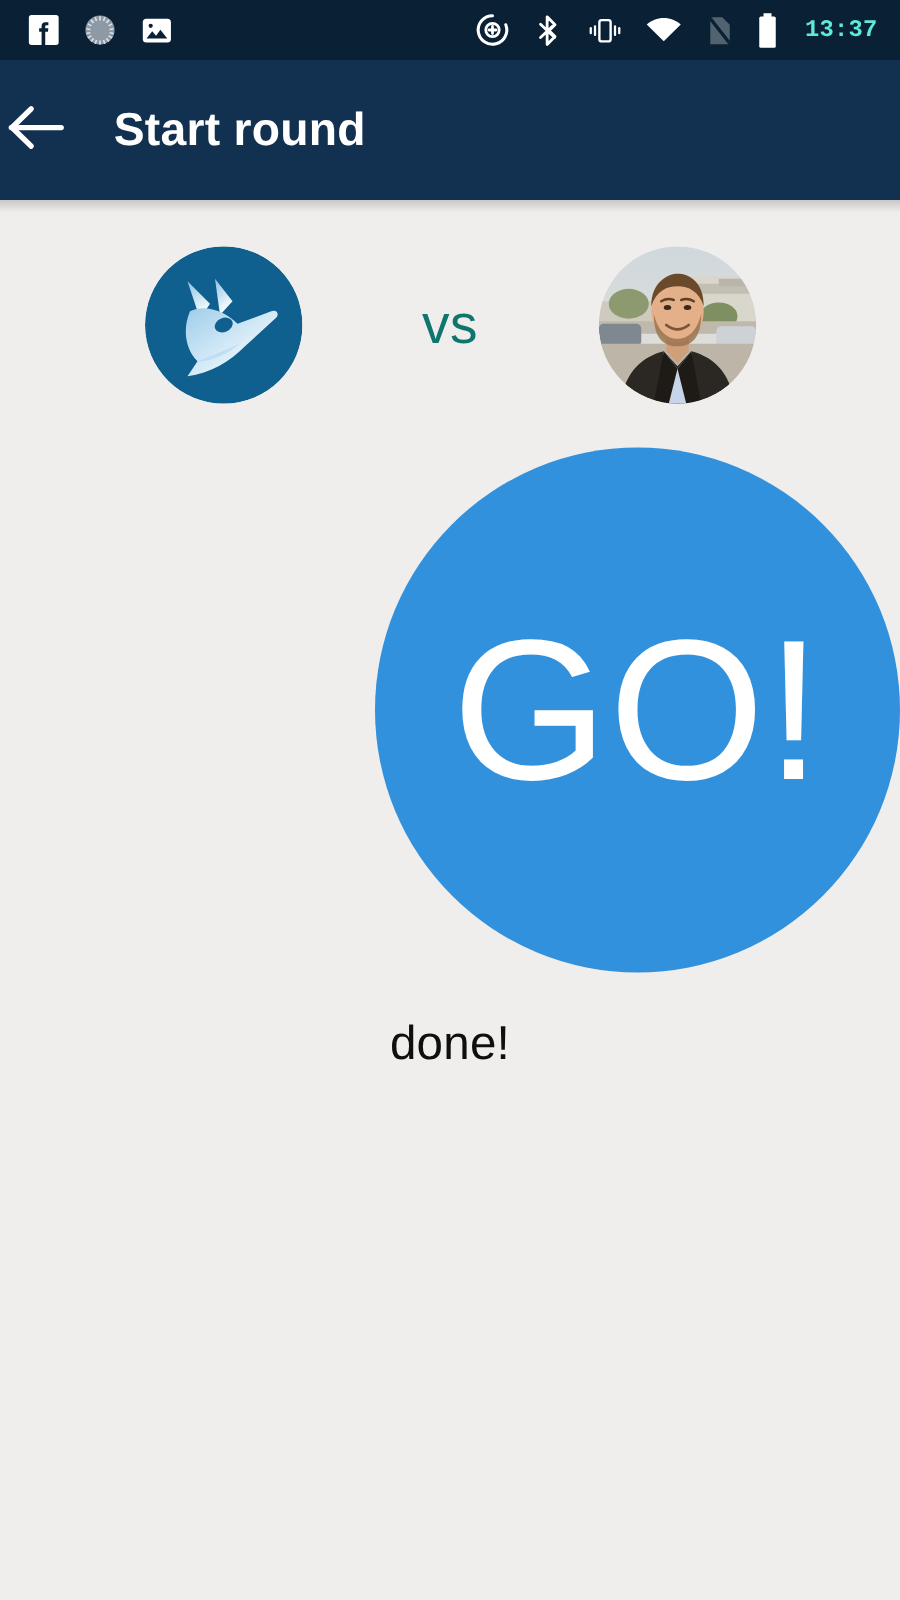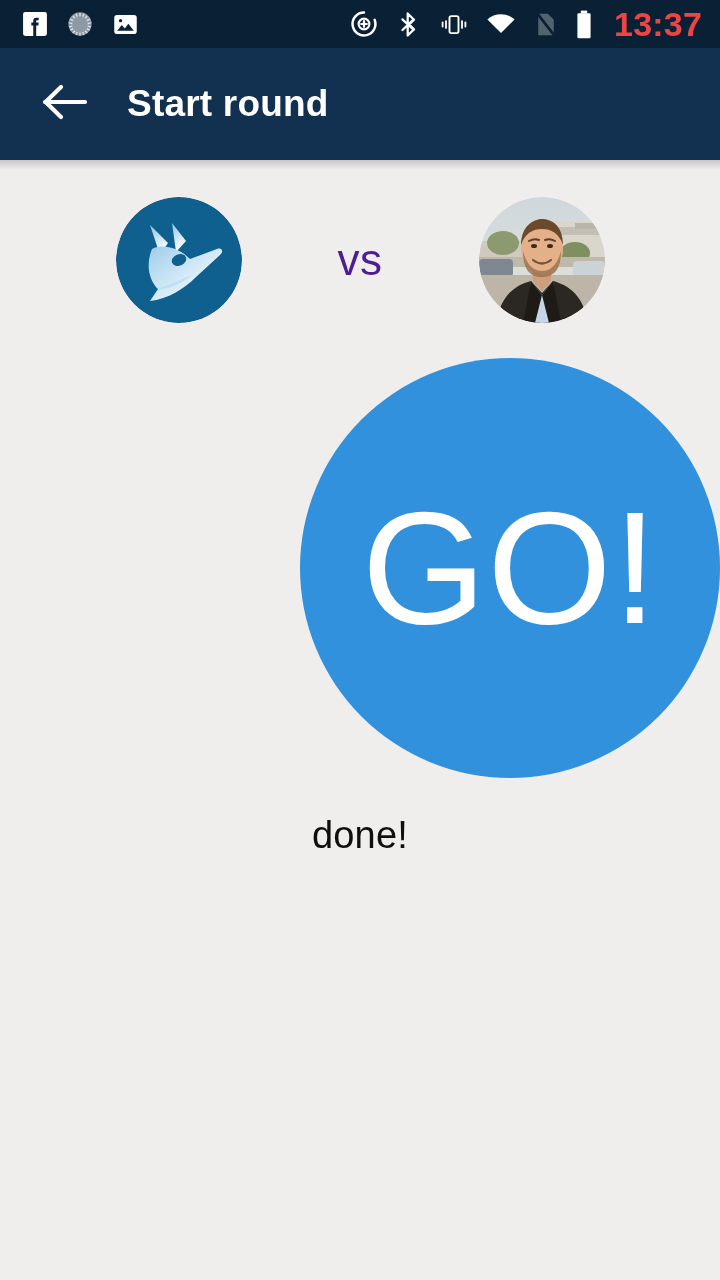--- a/index.html
+++ b/index.html
@@ -45,39 +45,39 @@
     display: flex;
     align-items: center;
     gap: 17px;
     flex: 0 0 auto;
   }
   .sb-icon {
     display: block;
     line-height: 0;
   }
   .clock {
-    color: #ef4444;
-    font-size: 34px;
+    color: #5eead4;
+    font-size: 19px;
     font-weight: bold;
     letter-spacing: 0.2px;
     margin-left: 4px;
     white-space: nowrap;
+    font-family: Liberation Mono, monospace;
   }
 
   
   .app-bar {
     position: absolute;
     top: 48px; left: 0;
     width: 720px;
     height: 112px;
     background: #12304f;
     display: flex;
     align-items: center;
     box-sizing: border-box;
-    padding-left: 36px;
     z-index: 5;
   }
   .app-bar::after {
     content: "";
     position: absolute;
     left: 0; top: 112px;
     width: 720px;
     height: 10px;
     background: linear-gradient(to bottom, rgba(0,0,0,0.16), rgba(0,0,0,0));
   }
@@ -131,21 +131,21 @@
     height: 126px;
     border-radius: 50%;
     overflow: hidden;
     flex: 0 0 auto;
     position: relative;
   }
   .avatar-left  { margin-right: 96px; }
   .avatar-right { margin-left: 96px; }
   .vs-label {
     font-size: 44px;
-    color: #4c1d95;
+    color: #0f766e;
     font-weight: normal;
     letter-spacing: 0.5px;
   }
 
   
   .go-wrap {
     margin-top: 22px;
     display: flex;
     justify-content: flex-end;
   }

